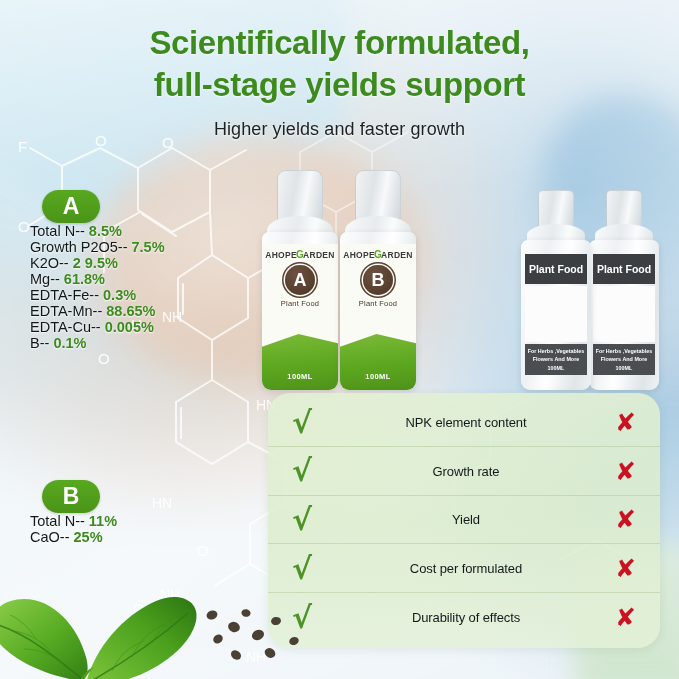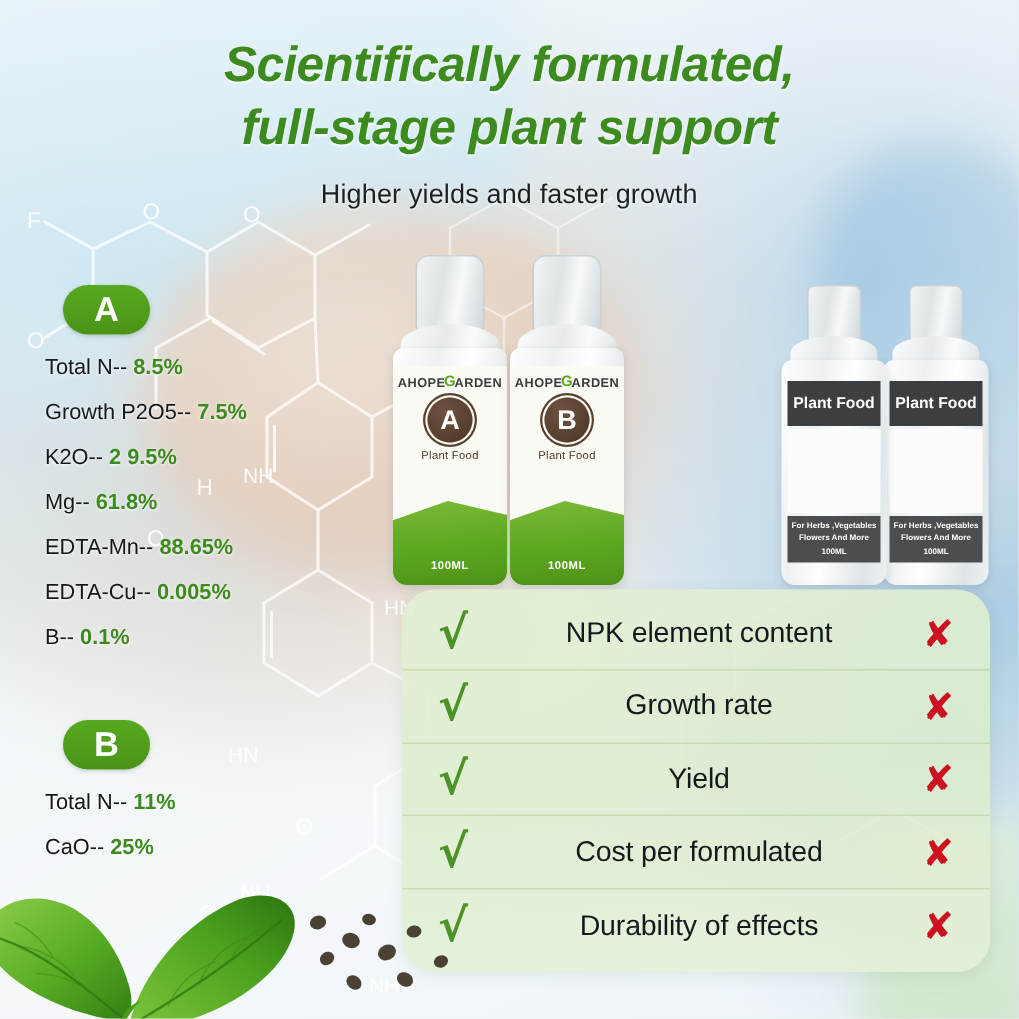--- a/index.html
+++ b/index.html
@@ -59,40 +59,39 @@
 
   
   .molecules { position:absolute; inset:0; pointer-events:none; }
 
   
   .headline {
     position:absolute; left:0; top:22px; width:679px; text-align:center;
     color:#3d8b1f; font-weight:bold; font-size:33px; line-height:1.26;
     letter-spacing:-.4px;
     text-shadow:0 1px 2px rgba(255,255,255,.85);
-    font-style:italic;
   }
   .subhead {
     position:absolute; left:0; top:119px; width:679px; text-align:center;
     color:#1d2124; font-size:18px; letter-spacing:.1px;
     text-shadow:0 1px 2px rgba(255,255,255,.9);
   }
 
   
   .spec-block { position:absolute; left:30px; }
   .pill {
     width:58px; height:33px; border-radius:17px;
     background:linear-gradient(180deg,#58a81f 0%,#4a9418 100%);
     color:#fff; font-size:23px; font-weight:bold;
     display:flex; align-items:center; justify-content:center;
     box-shadow:0 1px 3px rgba(0,0,0,.18);
     margin-left:12px;
   }
   .spec-row {
-    font-size:14.5px; color:#14181b; margin-top:14px; white-space:nowrap;
+    font-size:14.5px; color:#14181b; white-space:nowrap;
     text-shadow:0 1px 2px rgba(255,255,255,.95);
   }
   .spec-row .val { color:#3d8b1f; font-weight:bold; }
 
   
   .bottle { position:absolute; }
   .cap {
     position:absolute; left:50%; transform:translateX(-50%);
     border-radius:9px 9px 5px 5px;
     background:linear-gradient(100deg,#f2f4f5 0%,#dfe4e6 38%,#f7f9fa 62%,#cfd6da 100%);
@@ -169,21 +168,21 @@
     display:flex; align-items:center; height:48px;
     border-bottom:1px solid rgba(168,196,140,.45);
     padding:0 24px;
   }
   .prow:last-child { border-bottom:none; }
   .check {
     width:34px; color:#4d9327; font-size:30px; font-weight:bold;
     font-family:"DejaVu Sans", sans-serif; line-height:1; text-align:left;
   }
   .plabel {
-    flex:1; text-align:center; font-size:19px; color:#15191c; letter-spacing:-.1px;
+    flex:1; text-align:center; font-size:13px; color:#15191c; letter-spacing:-.1px;
   }
   .xmark {
     width:30px; text-align:right; color:#cc1122; font-size:25px; font-weight:bold;
     font-family:"DejaVu Sans", sans-serif; line-height:1;
   }
 
   
   .leaves { position:absolute; left:-10px; bottom:-6px; width:300px; height:130px; }
   .seeds { position:absolute; left:196px; bottom:12px; width:120px; height:70px; }
 </style>
@@ -249,41 +248,45 @@
       <text x="256" y="410" font-size="14">HN</text>
       <text x="197" y="556" font-size="15">O</text>
       <text x="133" y="614" font-size="15">O</text>
       <text x="160" y="600" font-size="14">NH</text>
       <text x="246" y="662" font-size="14">NH</text>
     </g>
   </svg>
 
   <div class="headline">
     <div>Scientifically formulated,</div>
-    <div>full-stage plant support</div>
+    <div>full-stage yields support</div>
   </div>
   <div class="subhead">Higher yields and faster growth</div>
 
   <div class="spec-block" style="top:190px;">
     <div class="pill">A</div>
     <div class="spec-row">
       <span>Total N--</span>
       <span class="val">8.5%</span>
     </div>
     <div class="spec-row">
       <span>Growth P2O5--</span>
       <span class="val">7.5%</span>
     </div>
     <div class="spec-row">
       <span>K2O--</span>
       <span class="val">2 9.5%</span>
     </div>
     <div class="spec-row">
       <span>Mg--</span>
       <span class="val">61.8%</span>
+    </div>
+    <div class="spec-row">
+      <span>EDTA-Fe--</span>
+      <span class="val">0.3%</span>
     </div>
     <div class="spec-row">
       <span>EDTA-Mn--</span>
       <span class="val">88.65%</span>
     </div>
     <div class="spec-row">
       <span>EDTA-Cu--</span>
       <span class="val">0.005%</span>
     </div>
     <div class="spec-row">

